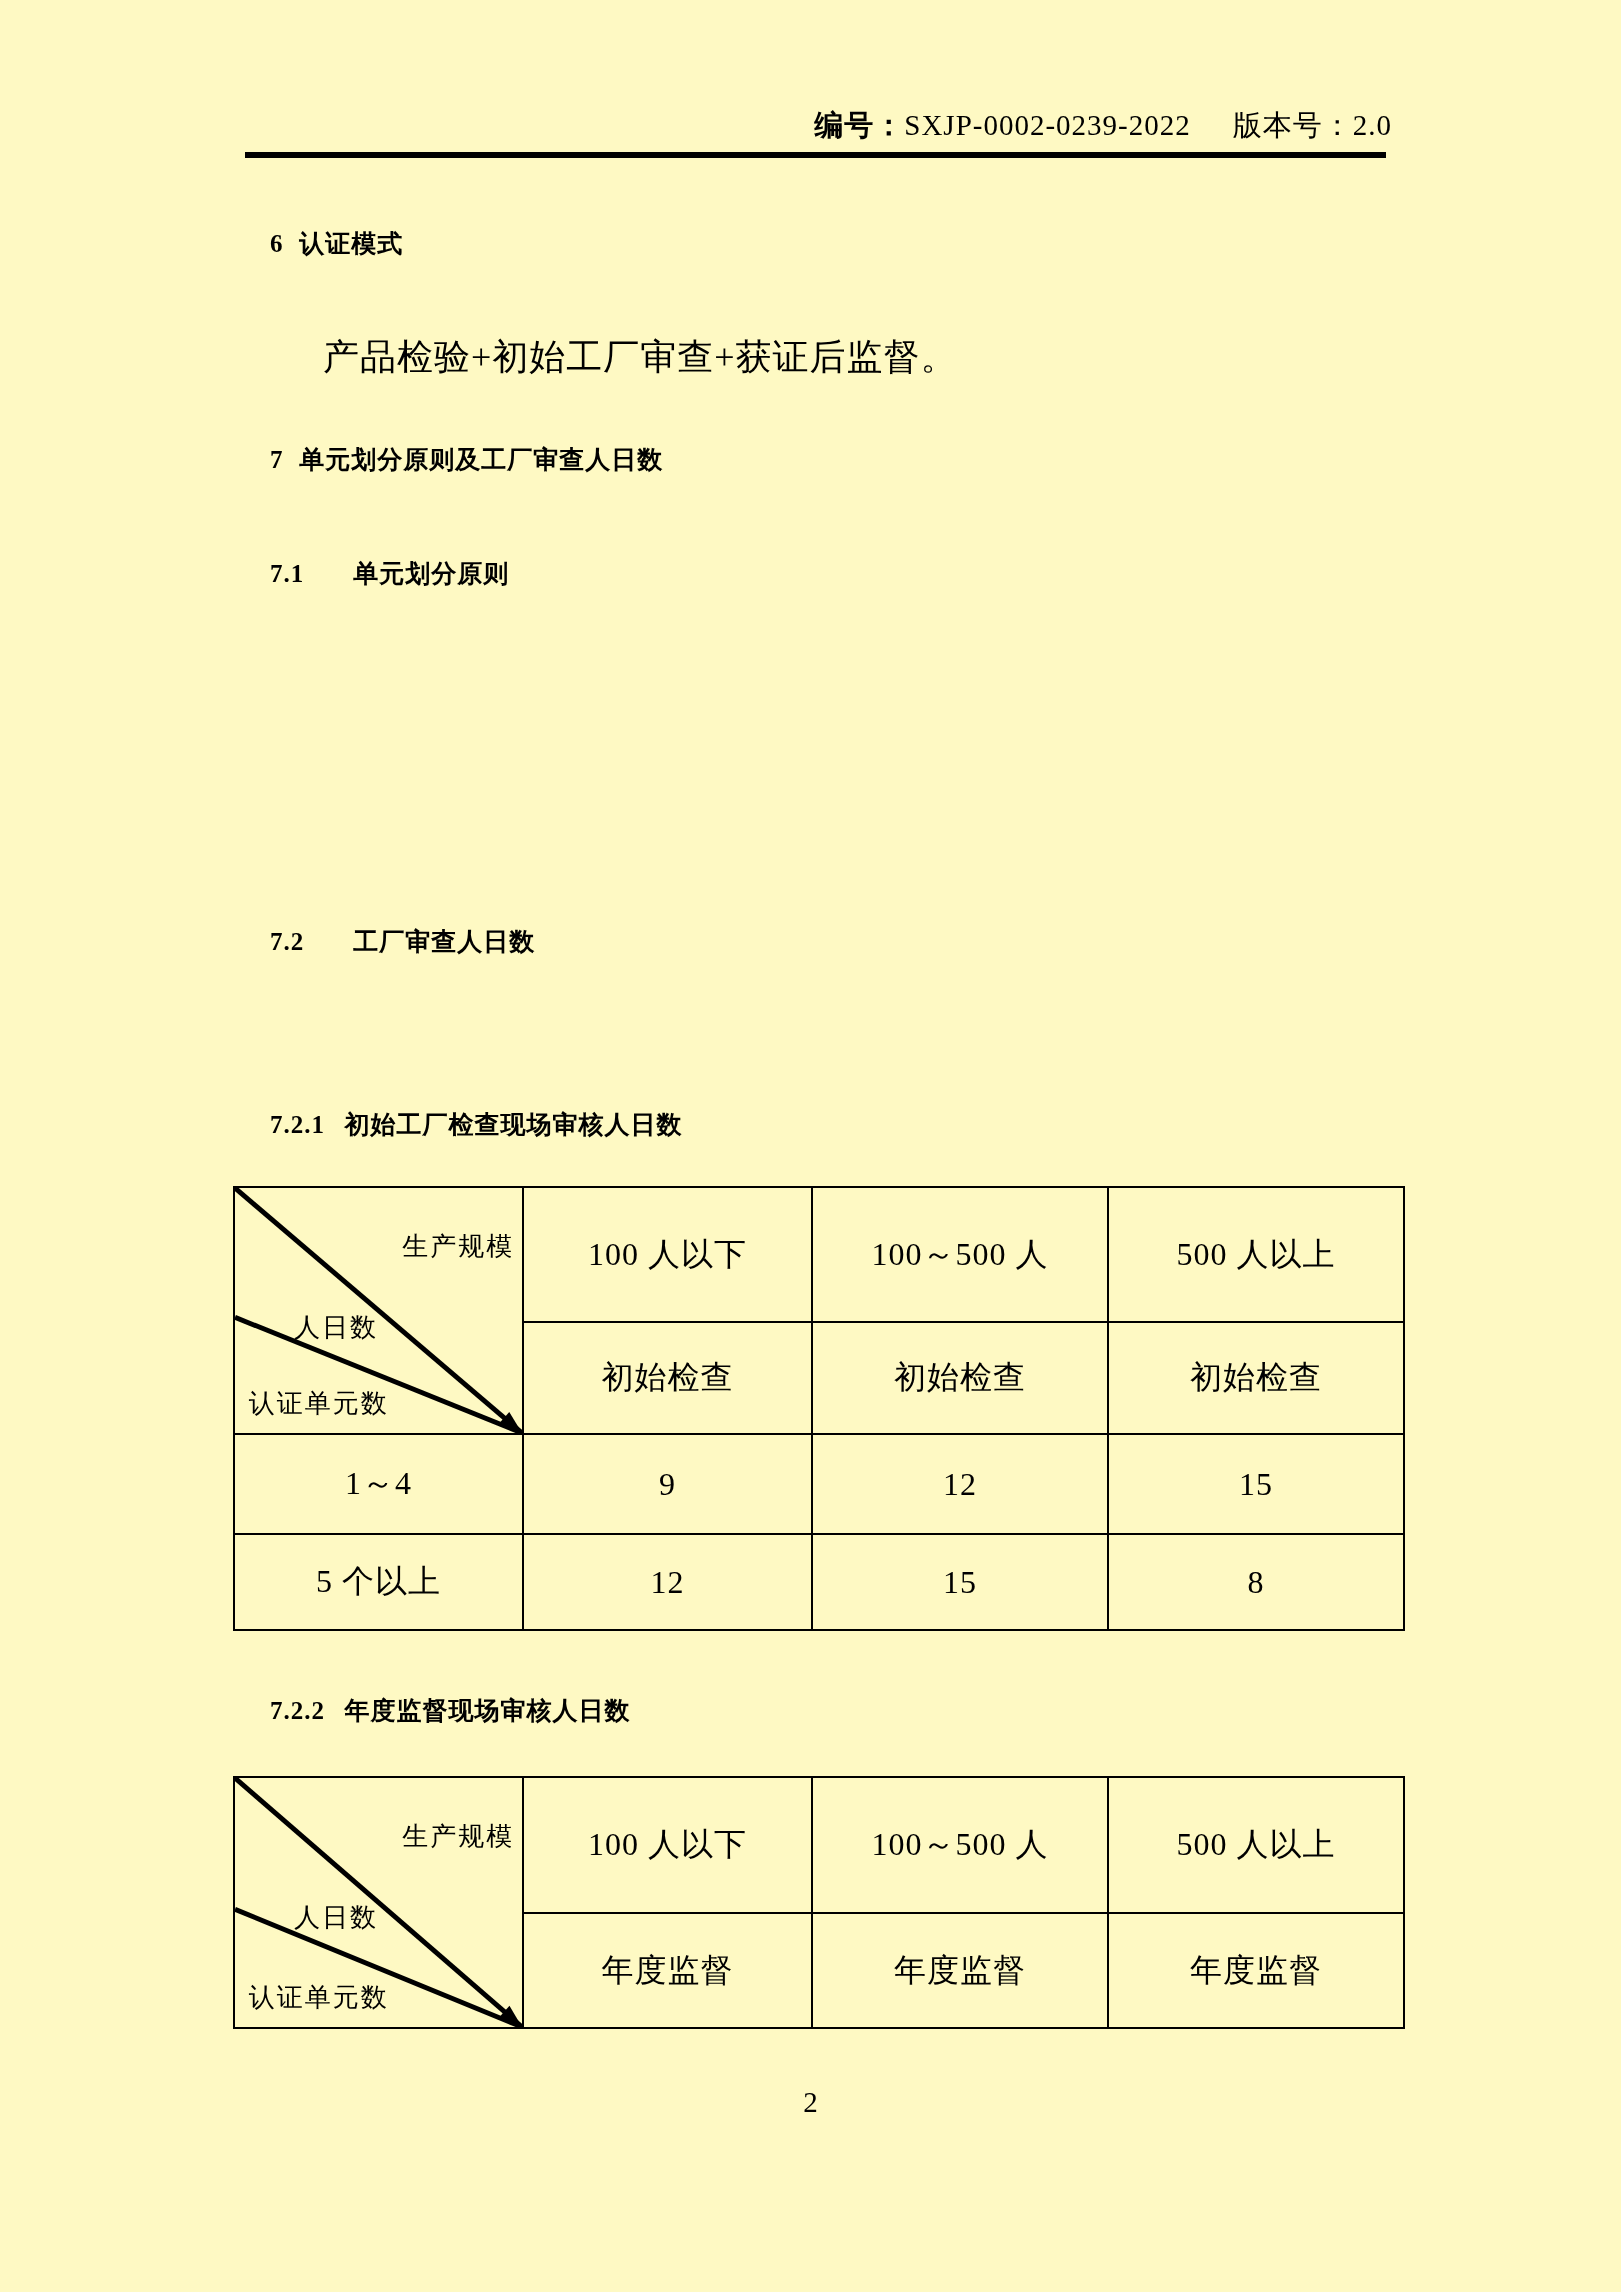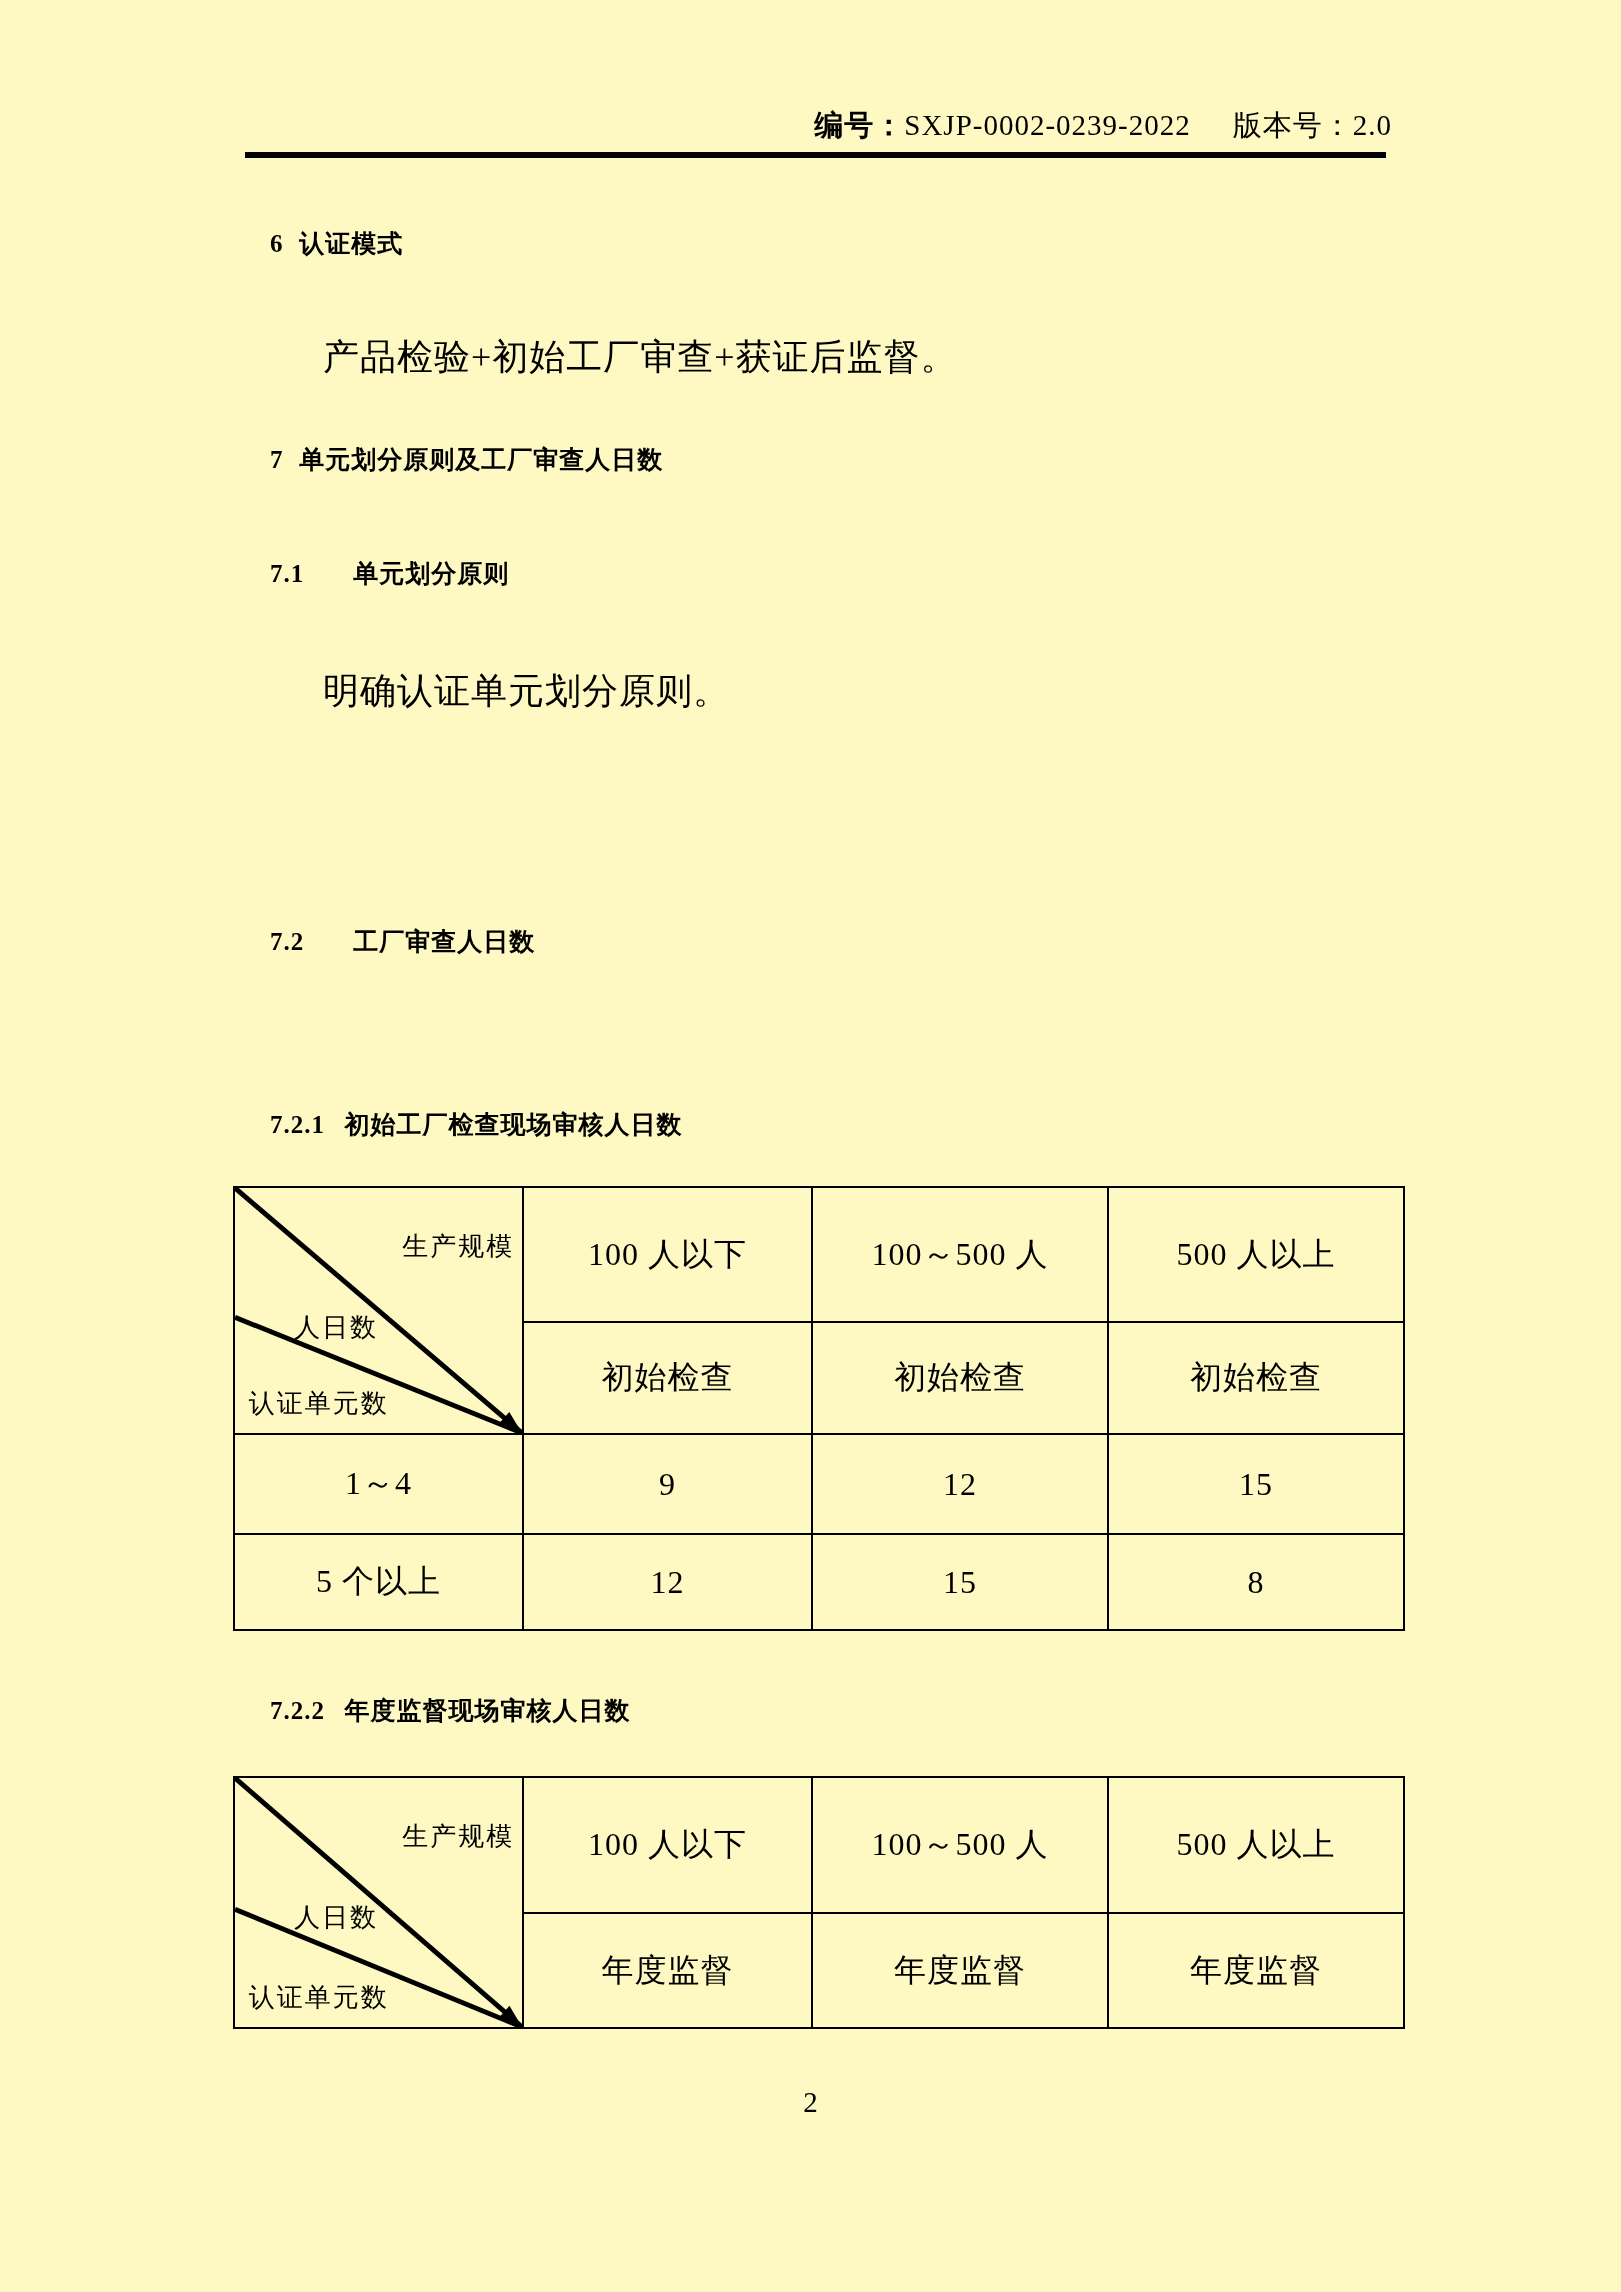--- a/index.html
+++ b/index.html
@@ -96,21 +96,20 @@
   </div>
   <div class="para p6">产品检验+初始工厂审查+获证后监督。</div>
 
   <div class="h-num-title h7">
     <span class="num">7</span><span class="ttl">单元划分原则及工厂审查人日数</span>
   </div>
 
   <div class="h-num-title h71">
     <span class="num">7.1</span><span class="ttl gap-wide">单元划分原则</span>
   </div>
-  <div class="para p71a">明确认证单元划分原则。</div>
 
   <div class="h-num-title h72">
     <span class="num">7.2</span><span class="ttl gap-wide">工厂审查人日数</span>
   </div>
 
   <div class="h-num-title h721">
     <span class="num">7.2.1</span><span class="ttl gap-mid">初始工厂检查现场审核人日数</span>
   </div>
 
   <table class="dtable t-initial">

